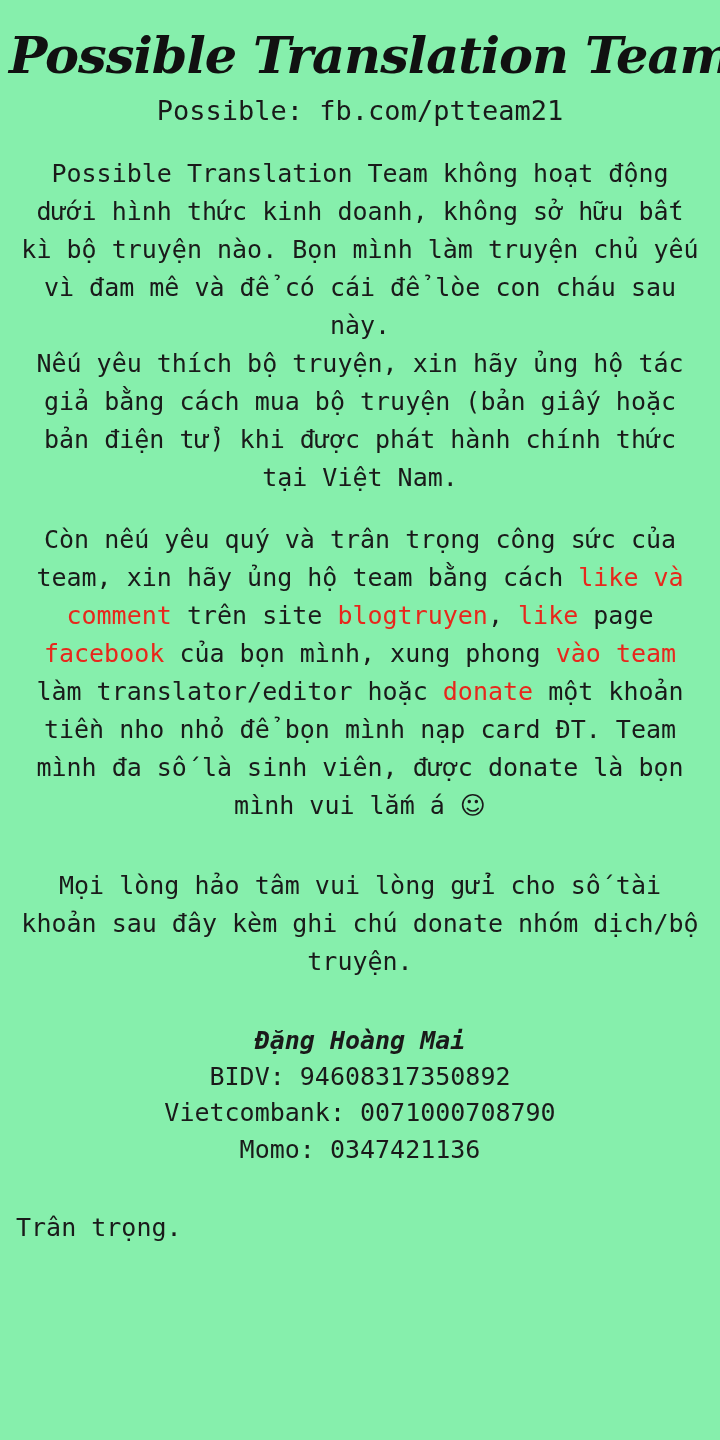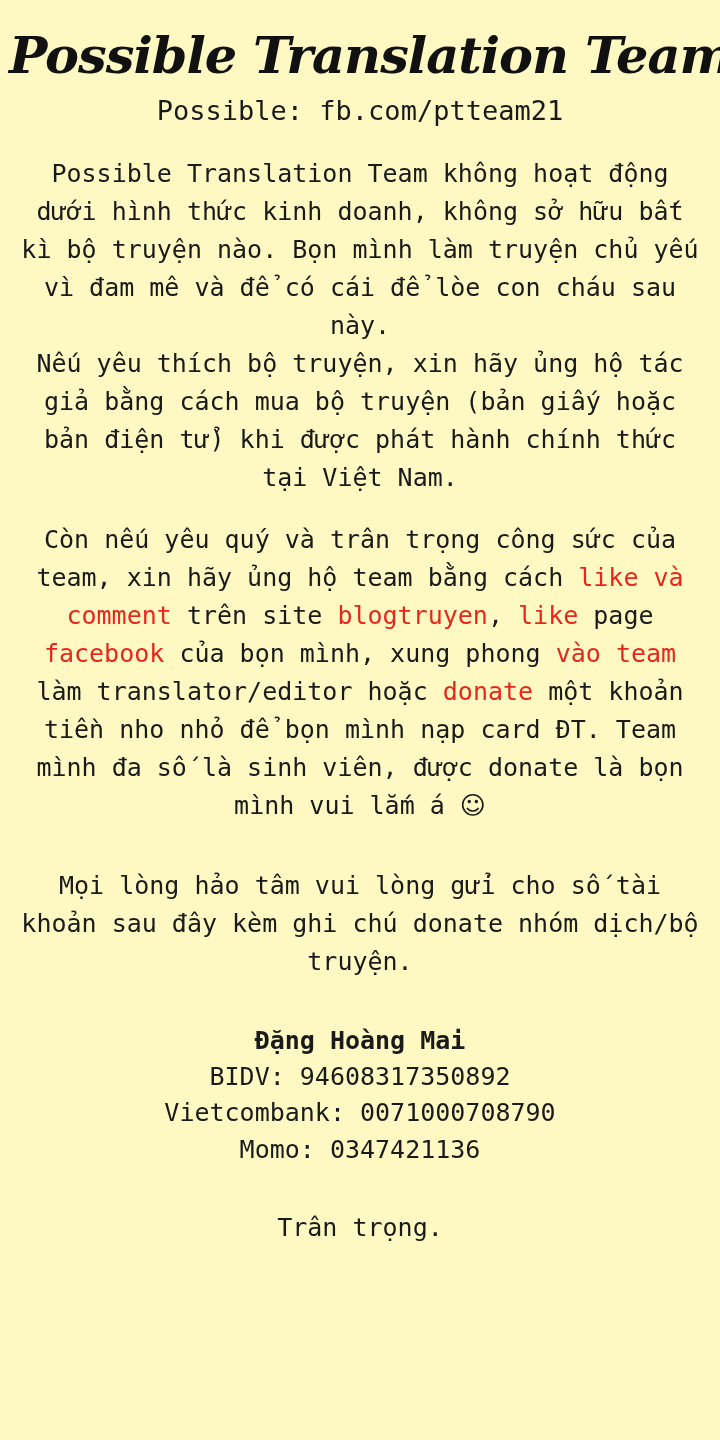--- a/index.html
+++ b/index.html
@@ -11,21 +11,21 @@
     width: 720px;
     height: 1440px;
     overflow: hidden;
     font-family: "DejaVu Sans Mono", monospace;
     color: #1a1a1a;
   }
   .page {
     width: 720px;
     height: 1440px;
     position: relative;
-    background: #fef9c3;
+    background: #86efac;
     box-sizing: border-box;
     padding: 0 16px;
   }
   .logo-title {
     text-align: center;
     font-family: "DejaVu Serif", serif;
     font-style: italic;
     font-weight: bold;
     font-size: 50px;
     letter-spacing: -1px;
@@ -60,23 +60,24 @@
   .bank-block {
     text-align: center;
     font-family: "DejaVu Sans Mono", monospace;
     font-size: 25px;
     line-height: 1.45;
     margin-top: 42px;
     color: #1a1a1a;
   }
   .bank-name {
     font-weight: bold;
+    font-style: italic;
   }
   .closing {
-    text-align: center;
+    text-align: left;
     font-family: "DejaVu Sans Mono", monospace;
     font-size: 25px;
     margin-top: 45px;
     color: #1a1a1a;
   }
   .hl {
     color: #e8271c;
   }
   .emoji {
     font-family: "DejaVu Sans", sans-serif;

